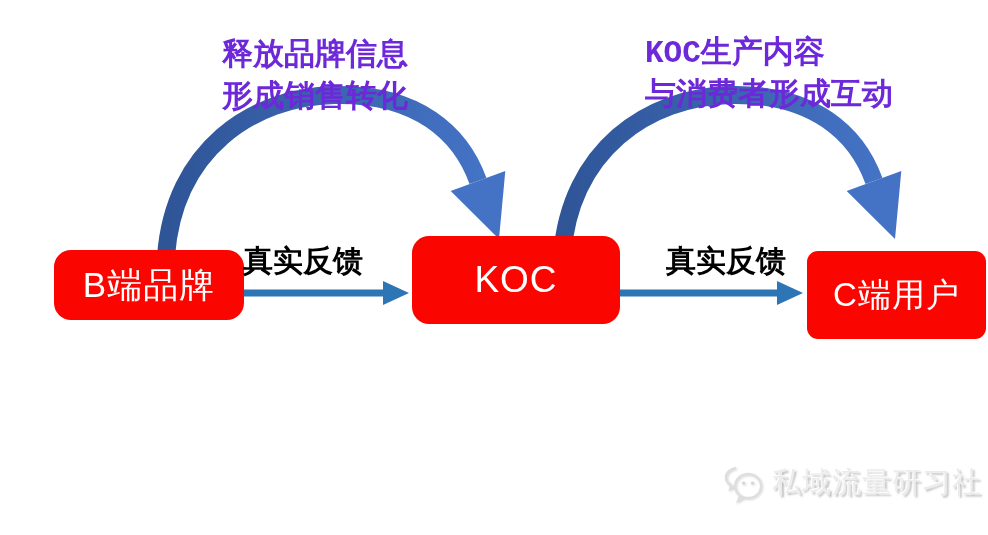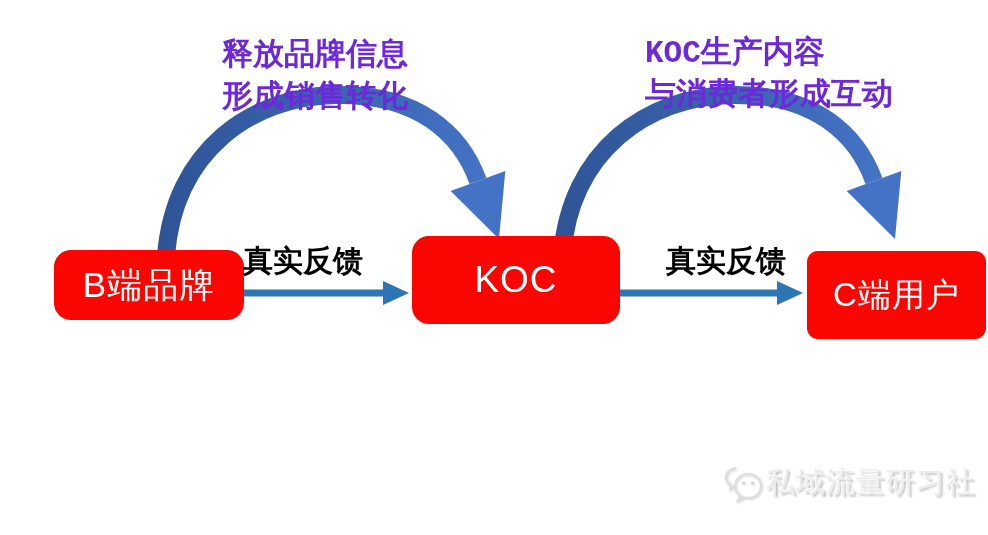--- a/index.html
+++ b/index.html
@@ -23,21 +23,21 @@
   .annot-tl{left:222px;top:33px;text-align:left;}
   .annot-tr{left:645px;top:33px;text-align:left;font-family:Liberation Mono, monospace;}
   .annot-bottom{left:337px;top:378px;width:320px;text-align:center;font-size:30px;line-height:43px;}
   .flow-label{
     position:absolute;color:#000;font-weight:700;font-size:30px;width:240px;text-align:center;
     white-space:nowrap;
   }
   .flow-label-1{left:183px;top:241px;}
   .flow-label-2{left:606px;top:241px;}
   .watermark{
-    position:absolute;left:722px;top:462px;display:flex;align-items:center;gap:0;
+    position:absolute;left:722px;top:462px;display:flex;align-items:center;gap:6px;
   }
   .watermark-text{
     font-size:29px;font-weight:400;letter-spacing:1px;white-space:nowrap;
     color:#ececec;
     text-shadow:-1px -1px 0 #ffffff, 2px 2px 2px rgba(140,140,140,0.55);
   }
   .wm-icon{filter:drop-shadow(1.5px 1.5px 1px rgba(150,150,150,0.45));}
 </style>
 </head>
 <body>

